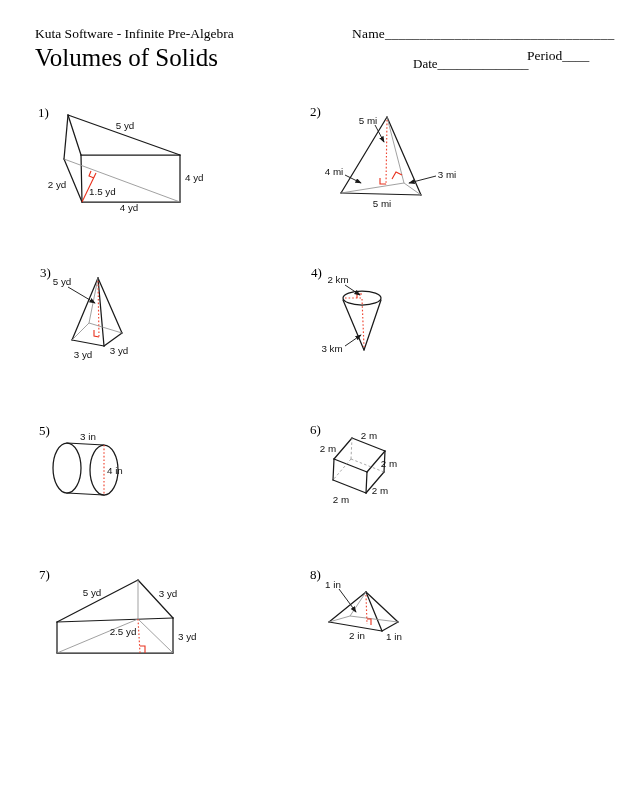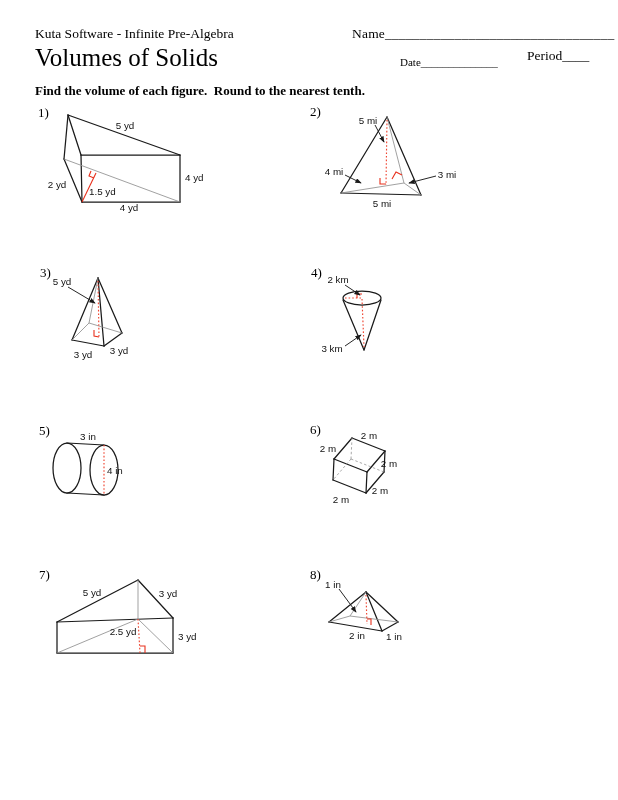--- a/index.html
+++ b/index.html
@@ -4,21 +4,21 @@
 <style>
   html,body{margin:0;padding:0;background:#ffffff;}
   .page{
     position:relative;width:618px;height:654px;background:#ffffff;
     font-family:"Liberation Serif", serif;color:#000;overflow:hidden;
   }
   .abs{position:absolute;}
   .brand{left:35px;top:26px;font-size:13.5px;}
   .name-row{left:340px;top:26px;font-size:13.5px;letter-spacing:.2px;margin-left:12px;}
   .title{left:35px;top:44px;font-size:25px;}
-  .date-row{left:400px;top:56px;font-size:11px;}
+  .date-row{left:413px;top:56px;font-size:13px;}
   .period-row{left:527px;top:48px;font-size:13.5px;}
   .instructions{left:35px;top:83px;font-size:13px;font-weight:bold;white-space:pre-wrap;}
   .pnum{font-size:13px;}
   .footer{left:0;top:780px;width:618px;text-align:center;font-size:11.5px;color:#666;}
   svg{position:absolute;overflow:visible;}
   svg text{
     font-family:"Liberation Sans","DejaVu Sans",sans-serif;
     font-size:9.8px;fill:#111;
   }
   .bk{stroke:#1a1a1a;stroke-width:1.25;fill:none;stroke-linejoin:round;stroke-linecap:round;}
@@ -39,21 +39,20 @@
         <path d="M0,0 L6.4,2.4 L0,4.8 Z" fill="#1a1a1a"></path>
       </marker>
     </defs>
   </svg>
 
   <div class="abs brand">Kuta Software - Infinite Pre-Algebra</div>
   <div class="abs name-row"><span>Name</span><span>_________________________________</span></div>
   <div class="abs title">Volumes of Solids</div>
   <div class="abs date-row"><span>Date</span><span>______________</span></div>
   <div class="abs period-row"><span>Period</span><span>____</span></div>
-  <div class="abs instructions">Find the volume of each figure.  Round to the nearest tenth.</div>
 
   <div class="abs pnum" style="left:38px;top:105px;">1)</div>
   <div class="abs pnum" style="left:310px;top:104px;">2)</div>
   <div class="abs pnum" style="left:40px;top:265px;">3)</div>
   <div class="abs pnum" style="left:311px;top:265px;">4)</div>
   <div class="abs pnum" style="left:39px;top:423px;">5)</div>
   <div class="abs pnum" style="left:310px;top:422px;">6)</div>
   <div class="abs pnum" style="left:39px;top:567px;">7)</div>
   <div class="abs pnum" style="left:310px;top:567px;">8)</div>
 

